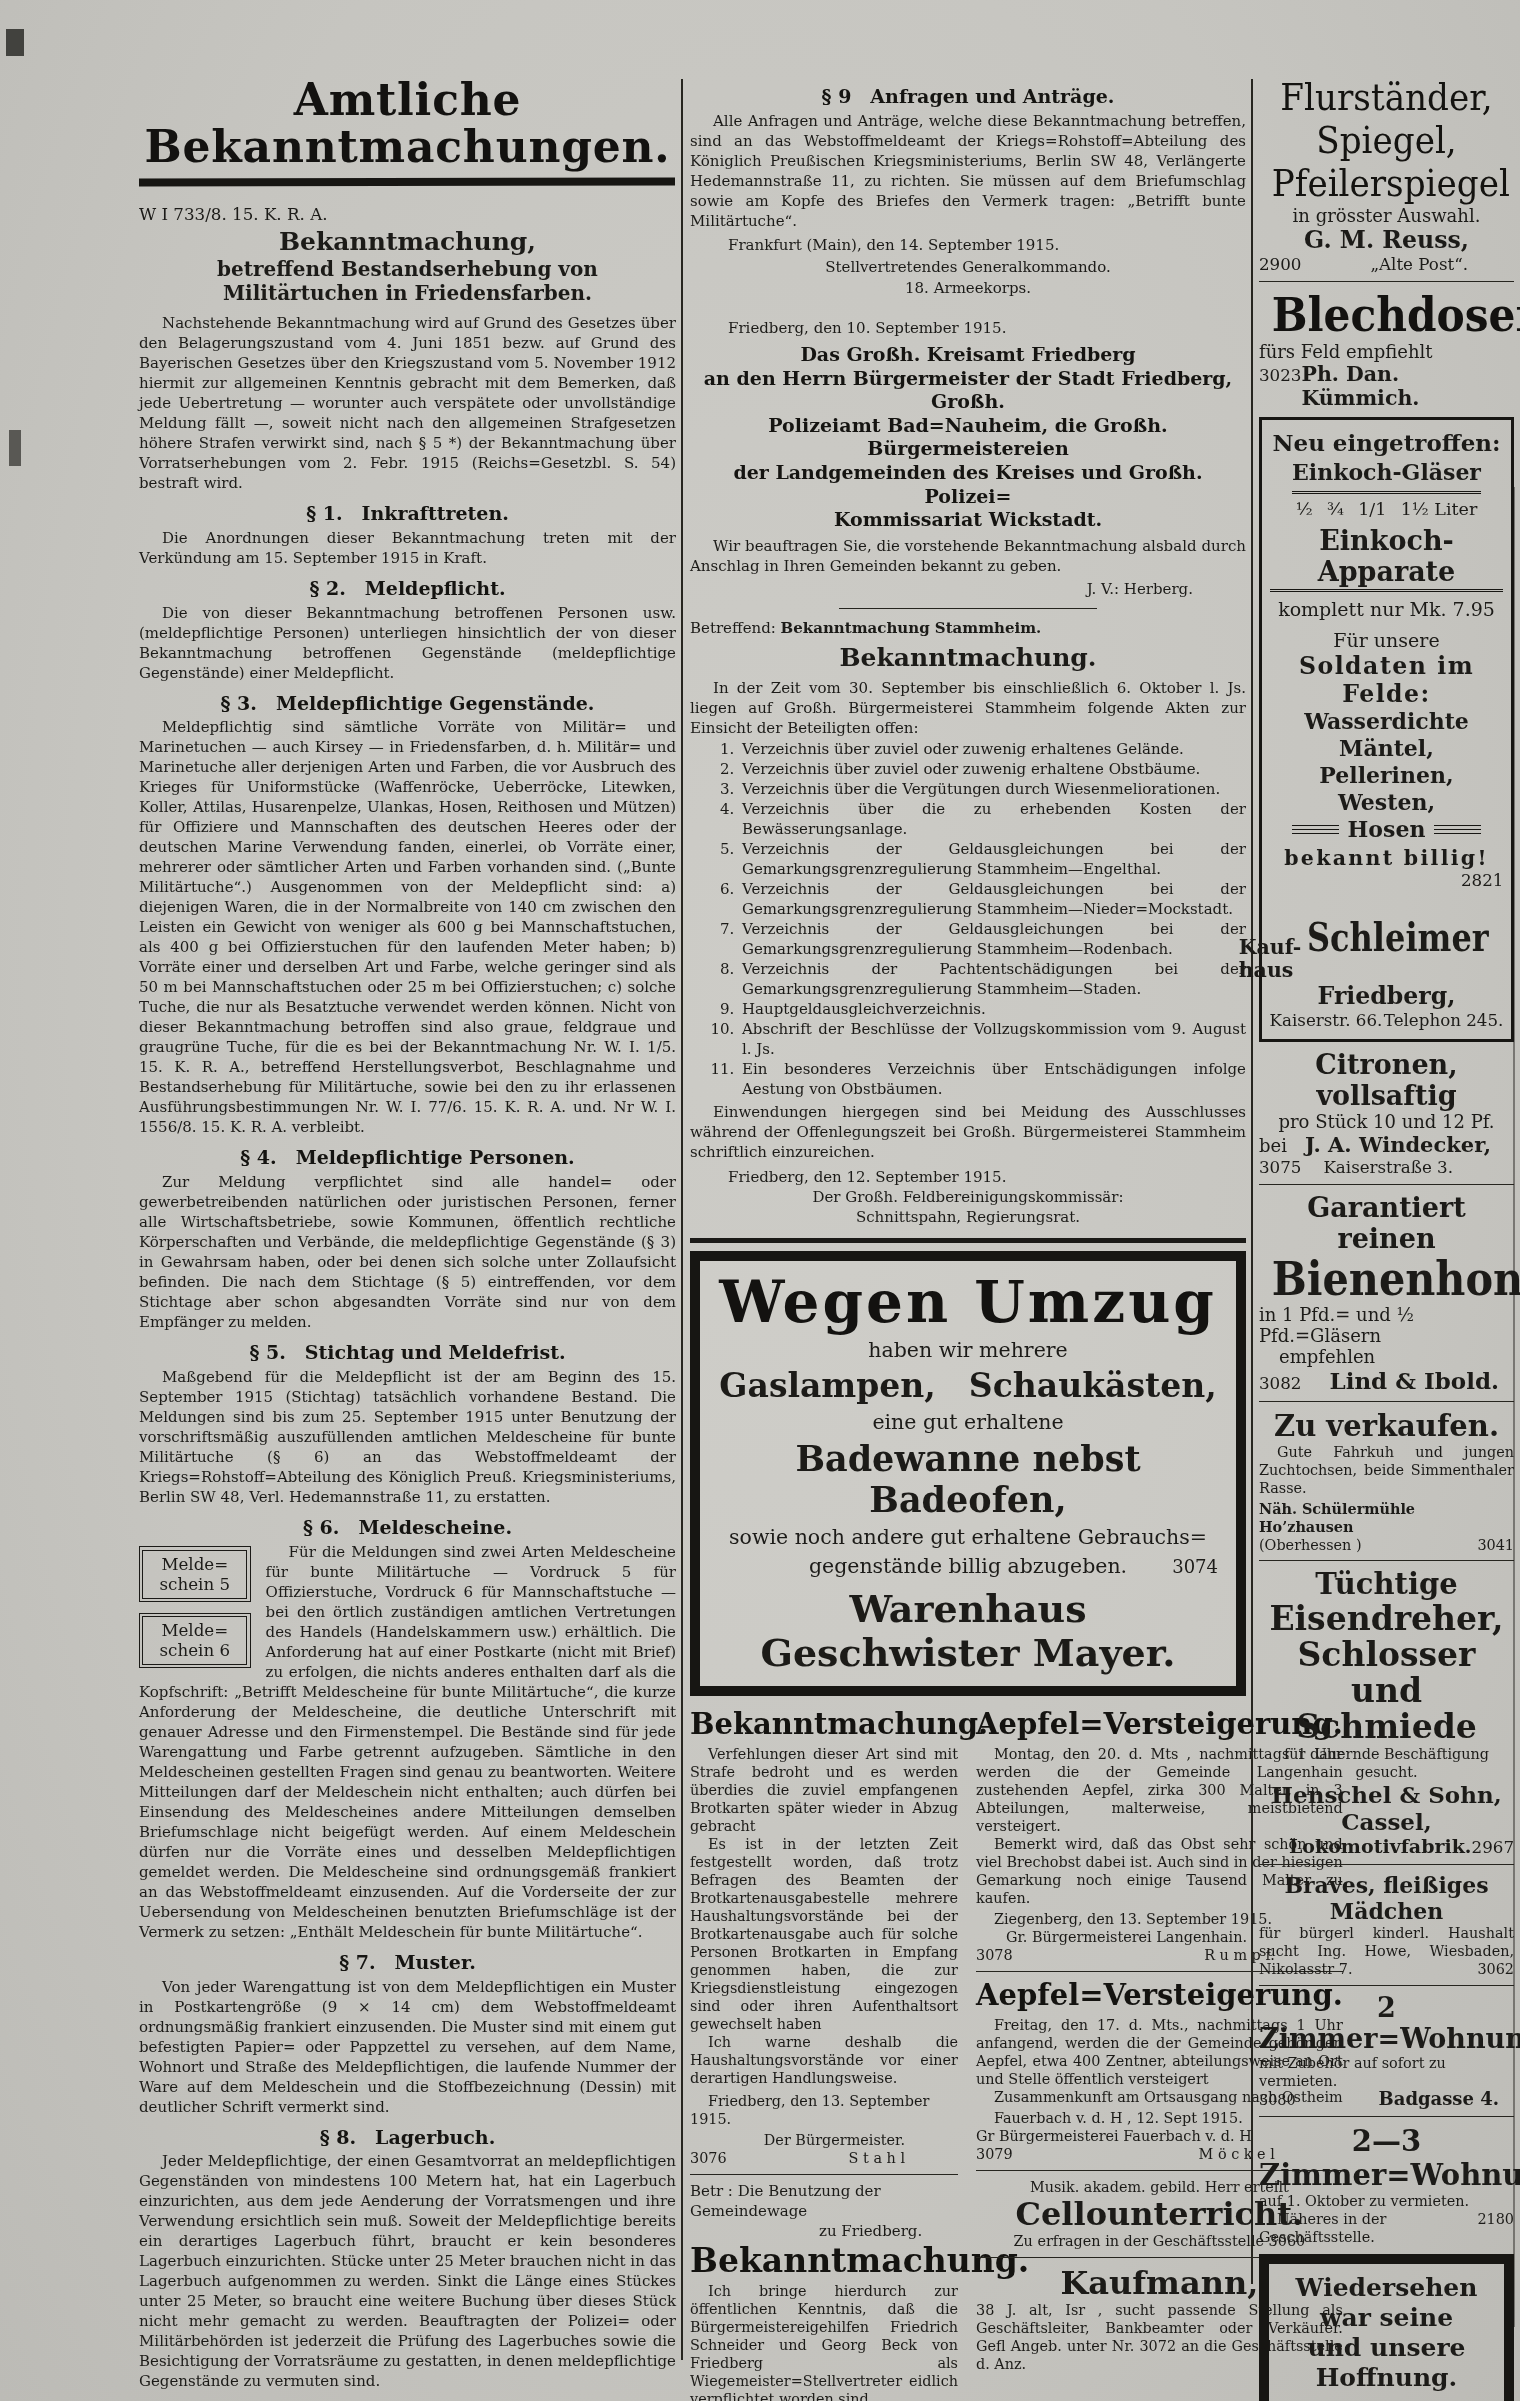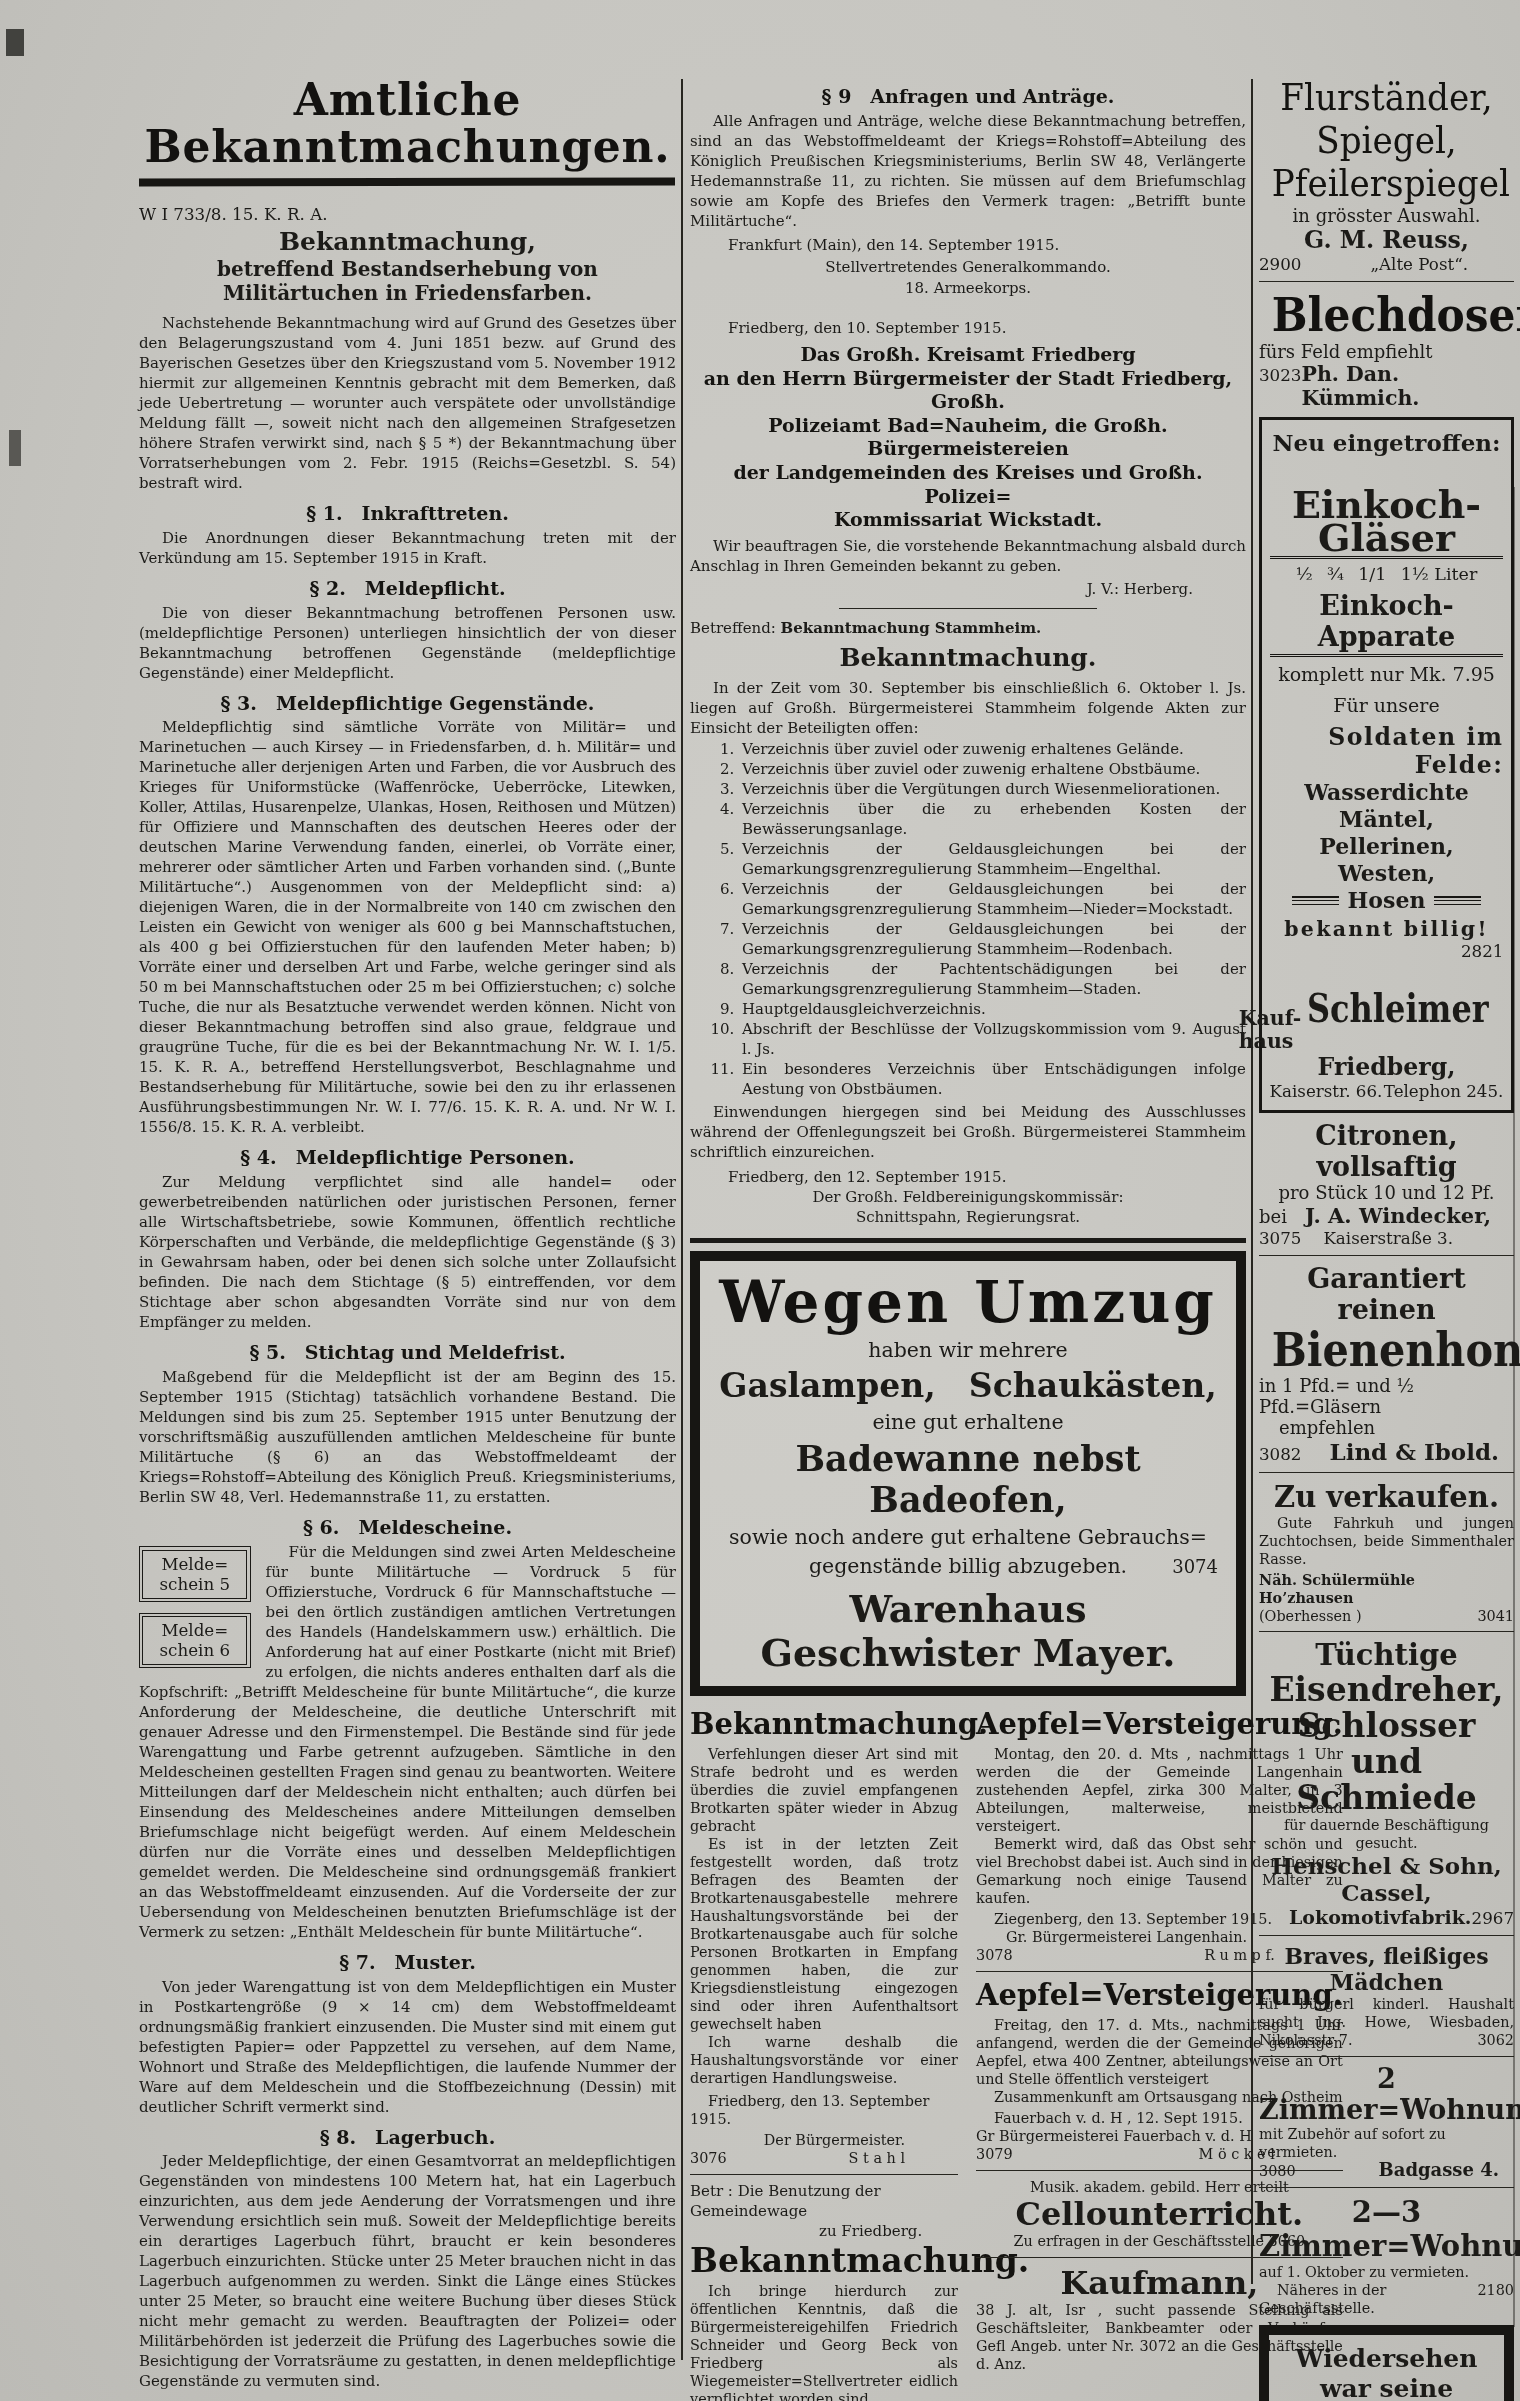--- a/index.html
+++ b/index.html
@@ -62,26 +62,26 @@
   .rule{border:none;border-top:1.5px solid #26251f;margin:6.8px 0;}
   .cello{font-size:32px;line-height:36px;font-weight:bold;}
   .kfm{font-size:32px;line-height:36px;font-weight:bold;}
   .r-big{font-size:38px;line-height:43px;font-weight:normal;color:#141310;}
   .sqz{display:block;transform:scaleX(.9);transform-origin:center;white-space:nowrap;}
   .r-med{font-size:18px;}
   .r-name{font-size:23.6px;font-weight:bold;}
   .frak-big{font-size:47px;line-height:52px;font-weight:bold;color:#131210;}
   .box-r{border:3.8px solid #171613;padding:9px 7.6px;margin:7.6px 0;}
   .ek-h1{font-size:23px;font-weight:bold;}
-  .ek-h2{font-size:38px;line-height:33px;font-weight:bold;display:inline-block;border-bottom:3px double #171613;padding-bottom:2.3px;margin-top:32px;}
+  .ek-h2{font-size:22px;line-height:33px;font-weight:bold;display:inline-block;border-bottom:3px double #171613;padding-bottom:2.3px;}
   .ek-fr{font-size:17.5px;margin-top:4.6px;}
   .ek-h3{font-size:27px;line-height:31px;font-weight:bold;display:inline-block;border-bottom:3px double #171613;padding-bottom:2.3px;margin-top:6px;}
   .ek-k{font-size:19px;margin-top:6px;}
   .sold-1{font-size:19px;margin-top:9px;}
-  .sold-2{font-size:23.6px;font-weight:bold;letter-spacing:1.5px;margin-top:7px;text-align:right;}
+  .sold-2{font-size:23.6px;font-weight:bold;letter-spacing:1.5px;margin-top:1px;}
   .sold-3{font-size:22px;line-height:27px;font-weight:bold;}
   .hosen-row{display:flex;align-items:center;justify-content:center;gap:9px;}
   .tri{width:47px;height:10px;background:repeating-linear-gradient(#171613 0 1.5px,transparent 1.5px 3.8px);}
   .bill{font-size:20.5px;font-weight:bold;letter-spacing:2.3px;margin-top:3px;}
   .num-r{text-align:right;font-size:16.7px;}
   .schl-row{display:flex;align-items:center;justify-content:center;gap:6px;margin-top:1.5px;}
   .schl-l{font-size:20.5px;line-height:23px;font-weight:bold;text-align:left;margin-top:44px;}
   .schl-n{font-size:40px;font-weight:bold;transform:scaleX(.8);transform-origin:left;white-space:nowrap;}
   .fri{font-size:23.6px;font-weight:bold;}
   .small-row{font-size:16.7px;}

